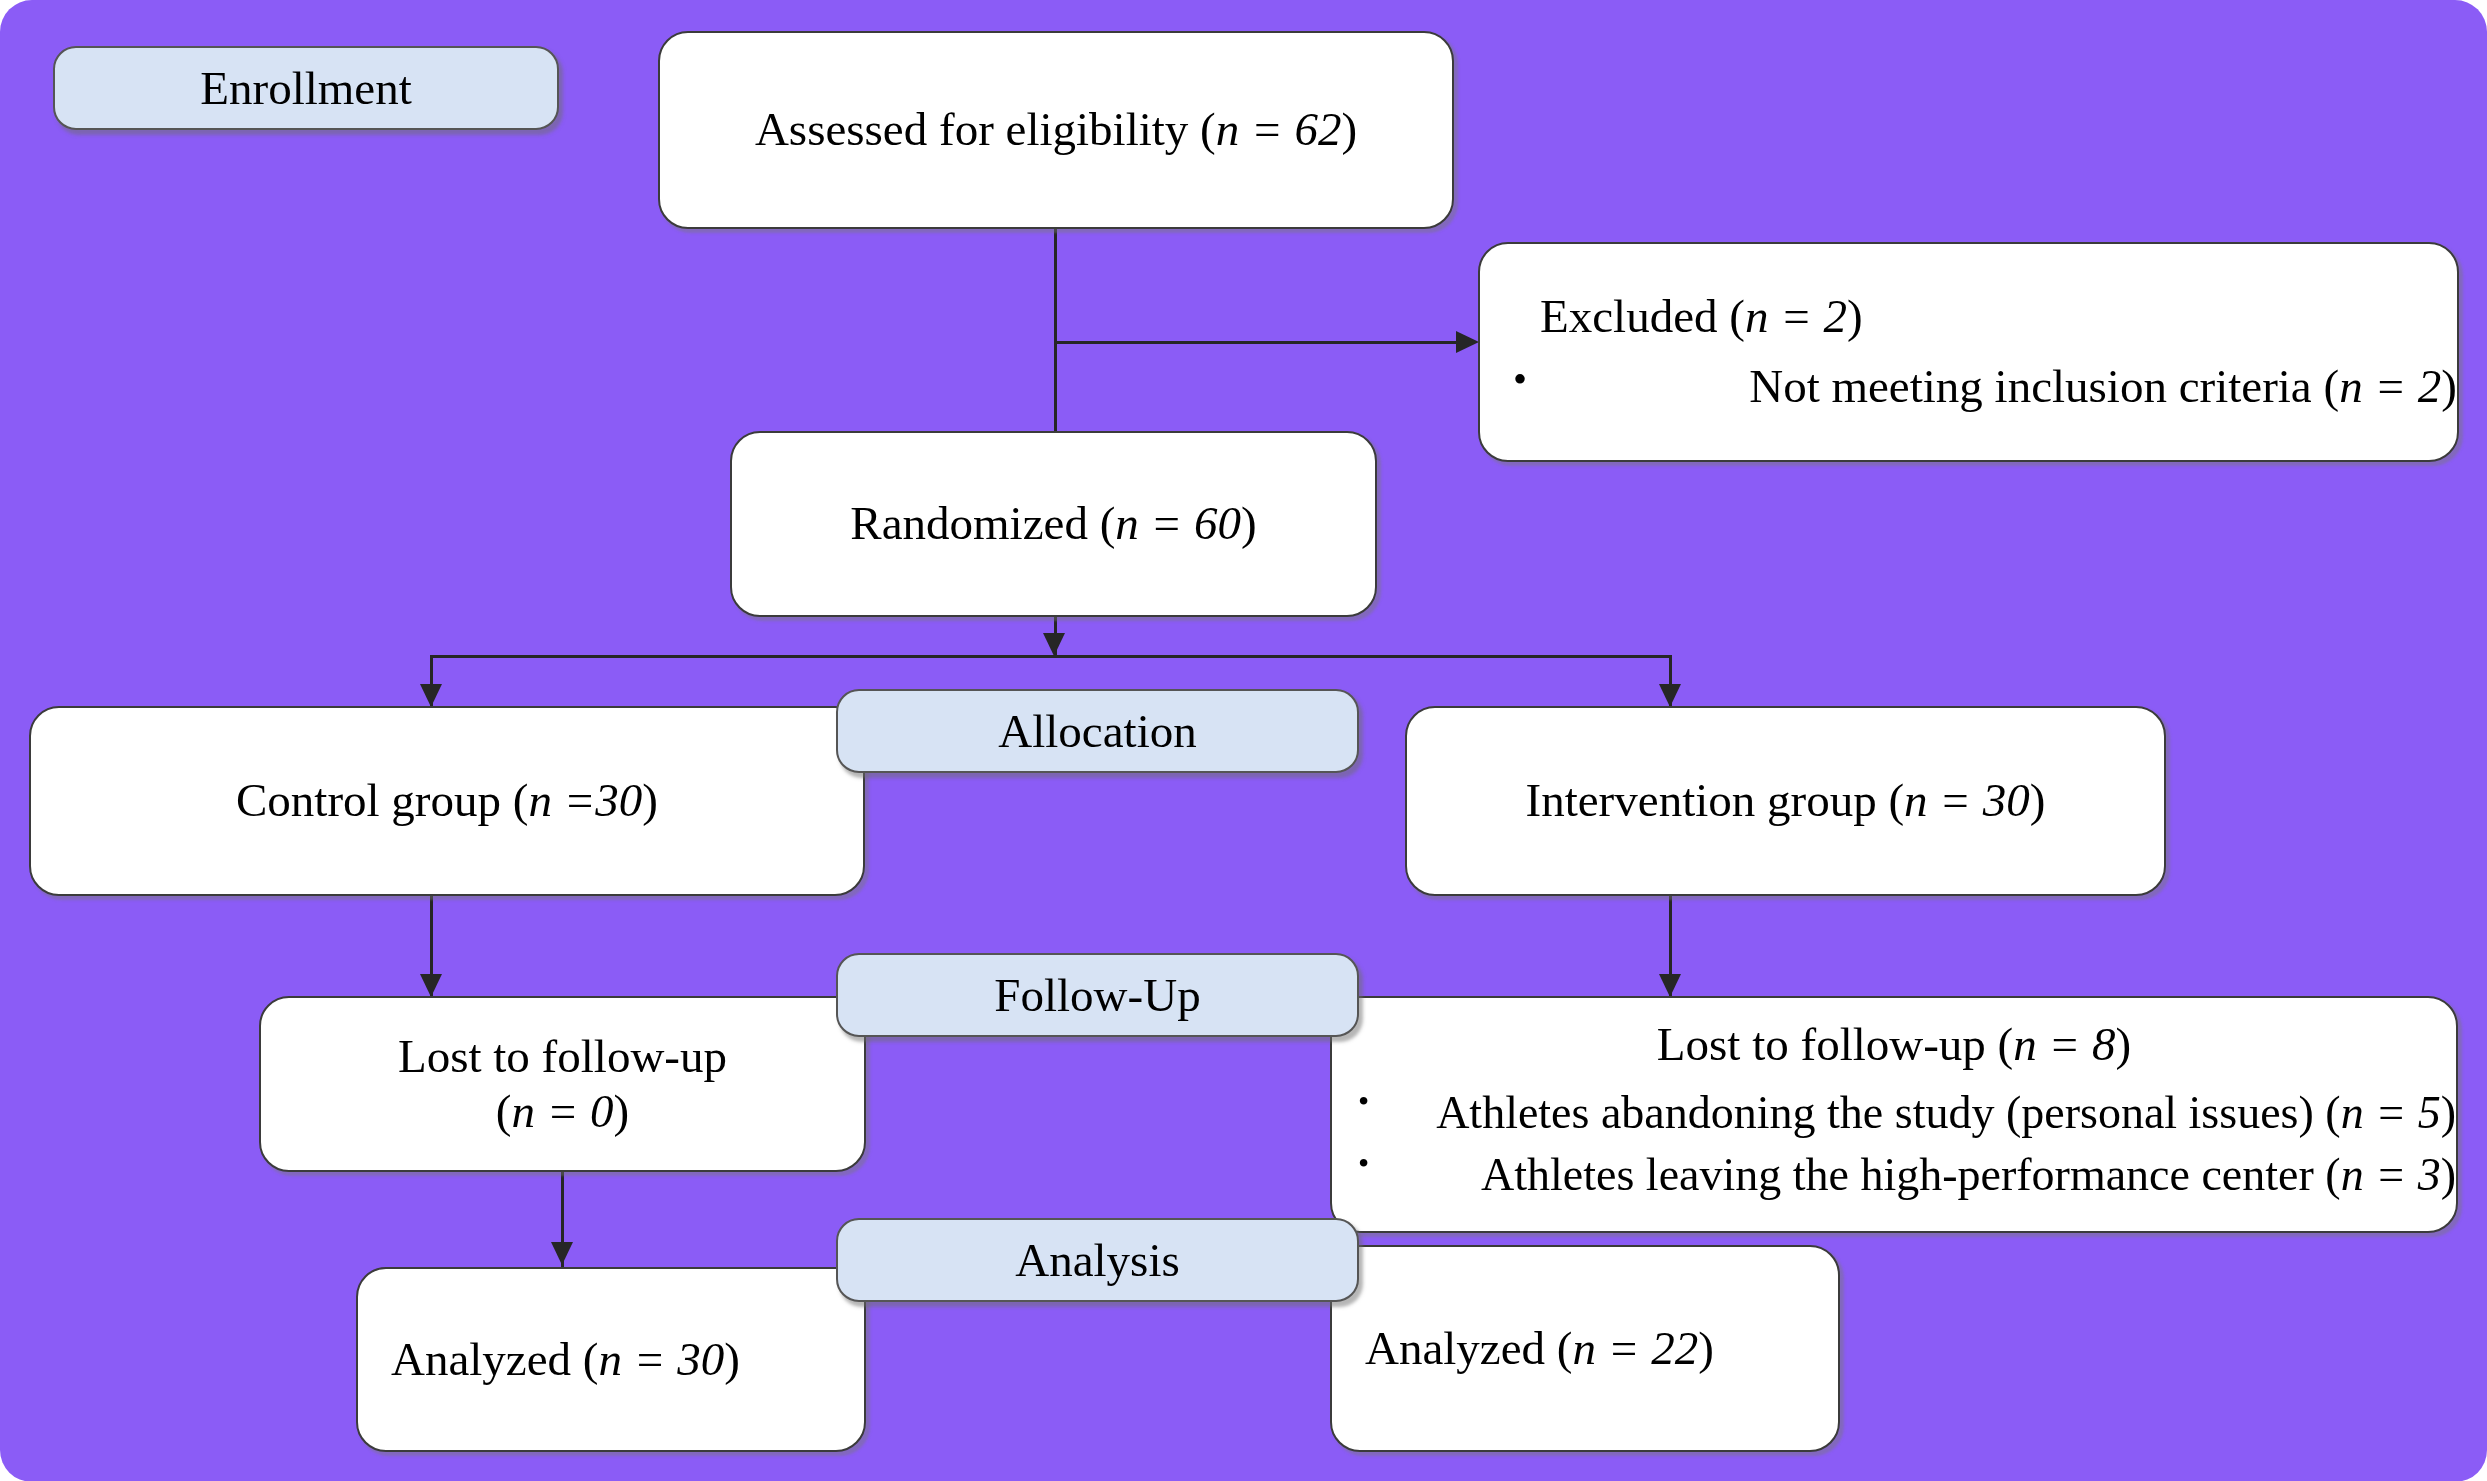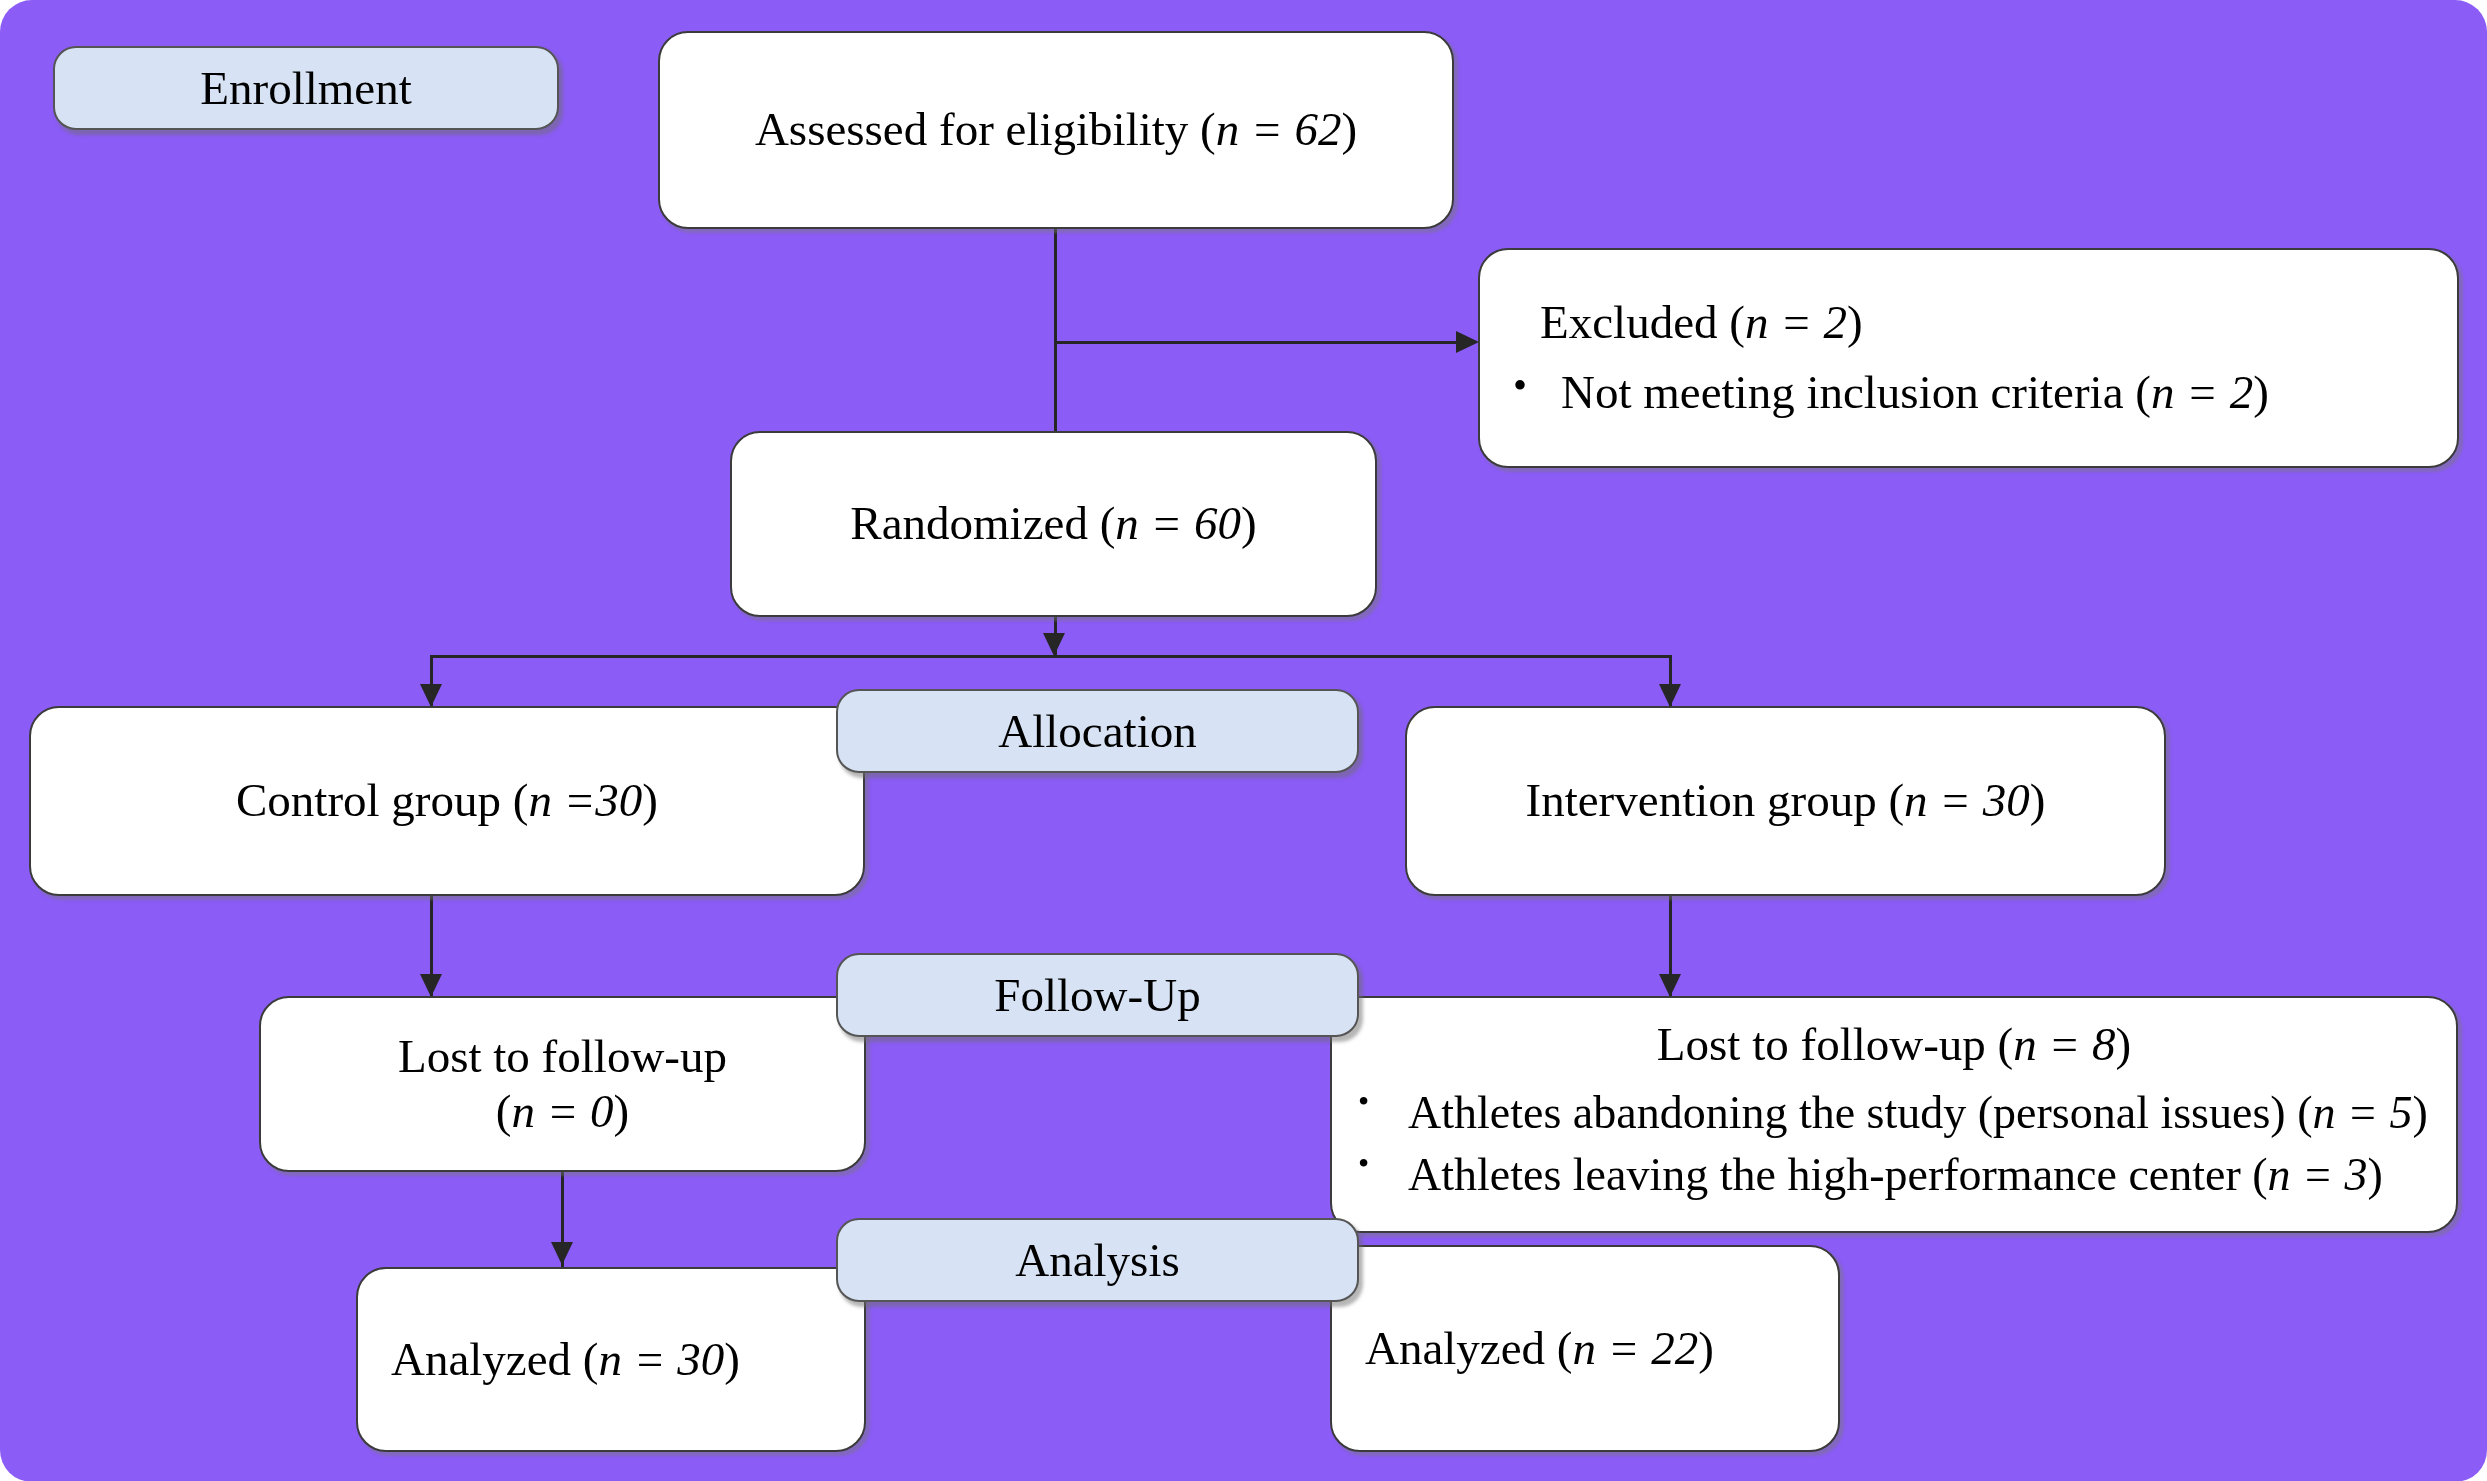--- a/index.html
+++ b/index.html
@@ -53,20 +53,21 @@
     justify-content: center;
     font-size: 47px;
     z-index: 8;
   }
 
   
   .bullets {
     list-style: none;
     margin: 0;
     padding: 0;
+    text-align: right;
   }
   .bullets li {
     position: relative;
     padding-left: 81px;
     font-size: 47px;
     line-height: 1.25;
     white-space: nowrap;
   }
   .bullets li::before {
     content: "\2022";
@@ -146,21 +147,21 @@
   <div class="stage" style="left:53px; top:46px; width:506px; height:84px;">
     <span>Enrollment</span>
   </div>
 
   <div class="node centered" style="left:658px; top:31px; width:796px; height:198px;">
     <div class="line">
       <span>Assessed for eligibility (</span><em class="n">n = 62</em><span>)</span>
     </div>
   </div>
 
-  <div class="node" style="left:1478px; top:248px; width:981px; height:220px;">
+  <div class="node" style="left:1478px; top:242px; width:981px; height:220px;">
     <div class="line" style="padding-left:60px;">
       <span>Excluded (</span><em class="n">n = 2</em><span>)</span>
     </div>
     <ul class="bullets" style="margin-top:12.3px;">
       <li>
         <span>Not meeting inclusion criteria (</span><em class="n">n = 2</em><span>)</span>
       </li>
     </ul>
   </div>
 

